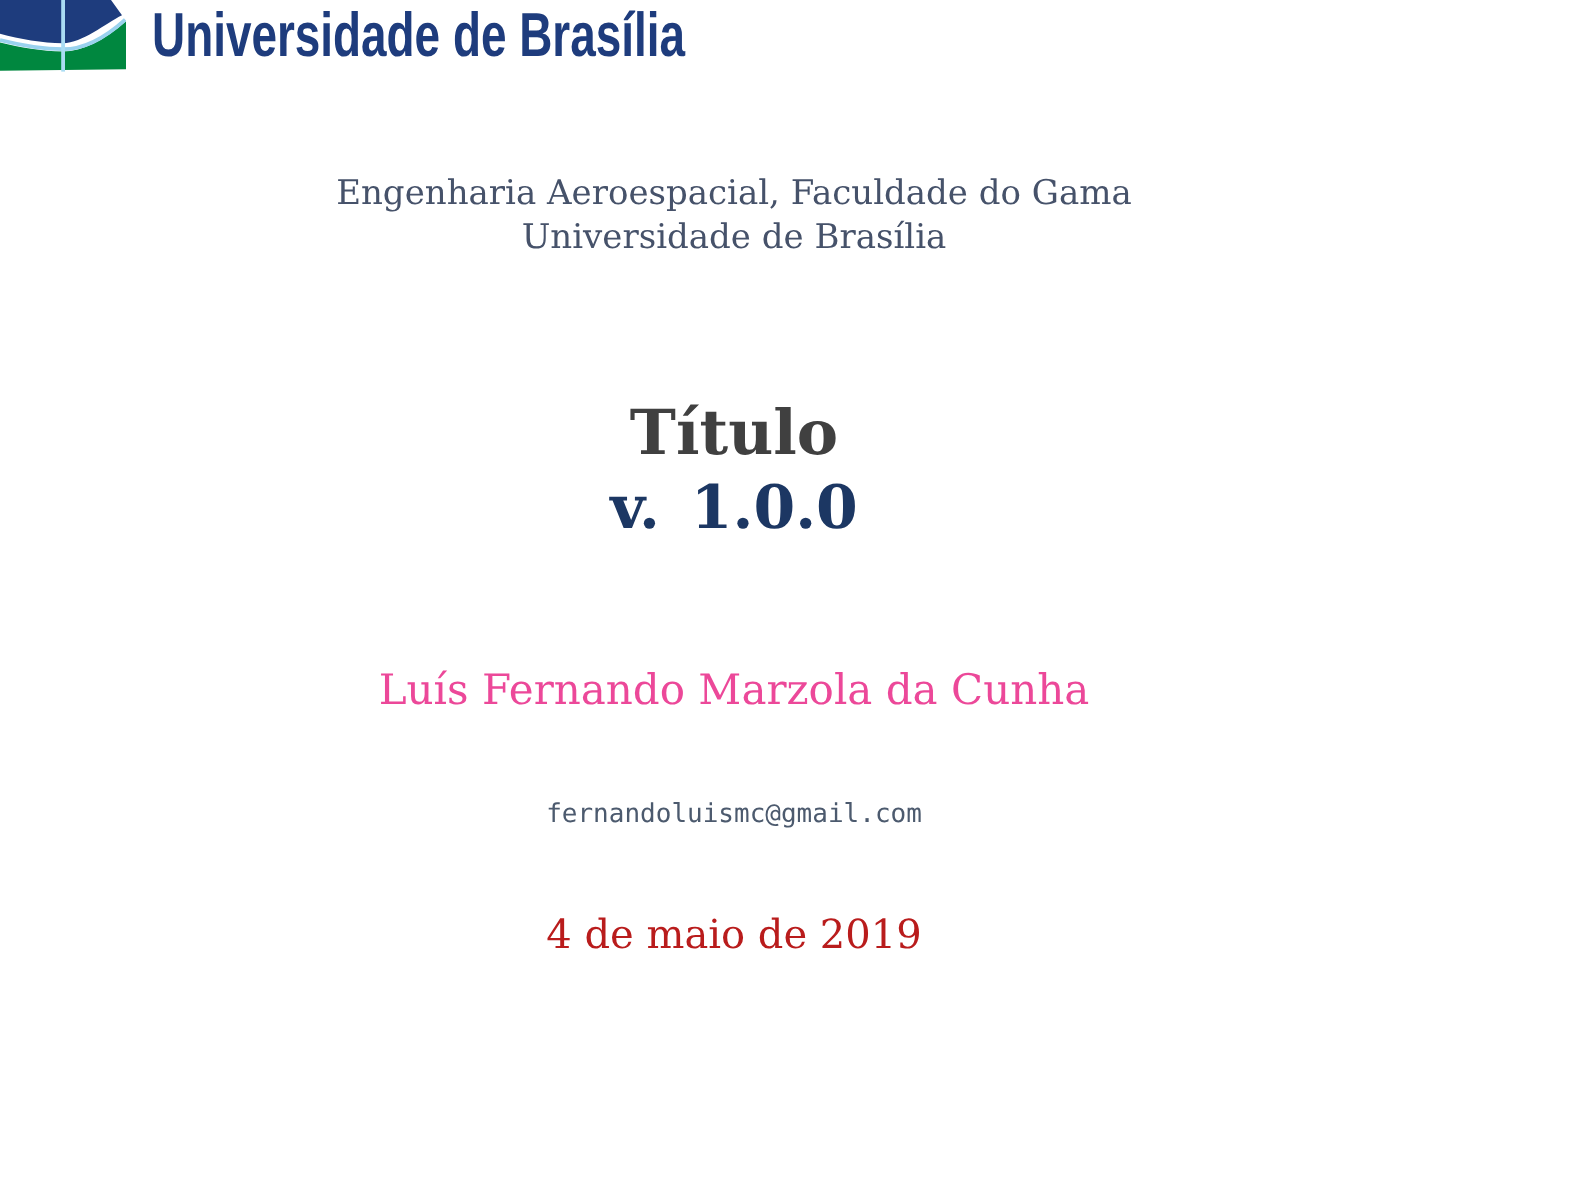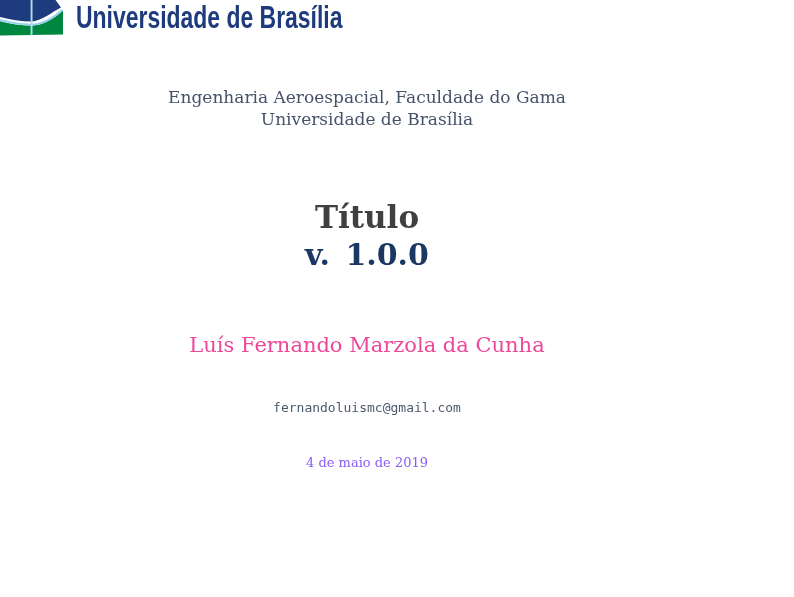--- a/index.html
+++ b/index.html
@@ -78,22 +78,22 @@
   }
   .email {
     top: 360px;
     font-family: "DejaVu Sans Mono", monospace;
     font-size: 13px;
     color: #4c5a6e;
     margin-top: 40px;
   }
   .date {
     top: 455px;
-    font-size: 13px;
-    color: #8b5cf6;
+    font-size: 20px;
+    color: #b91c1c;
   }
 </style>
 </head>
 <body>
 
 <div class="page">
 
   <header class="brand">
     <svg class="logo" width="63" height="37" viewBox="0 0 63 37" aria-hidden="true">
 

